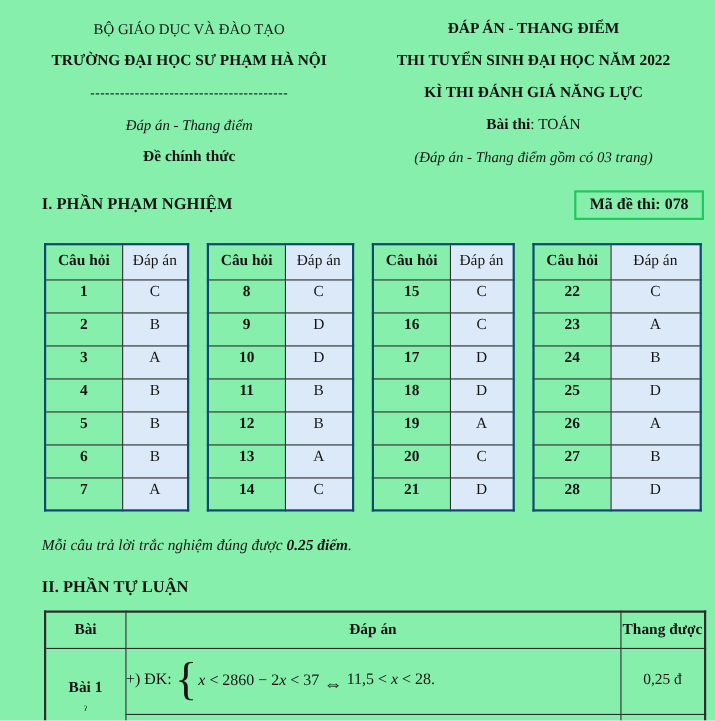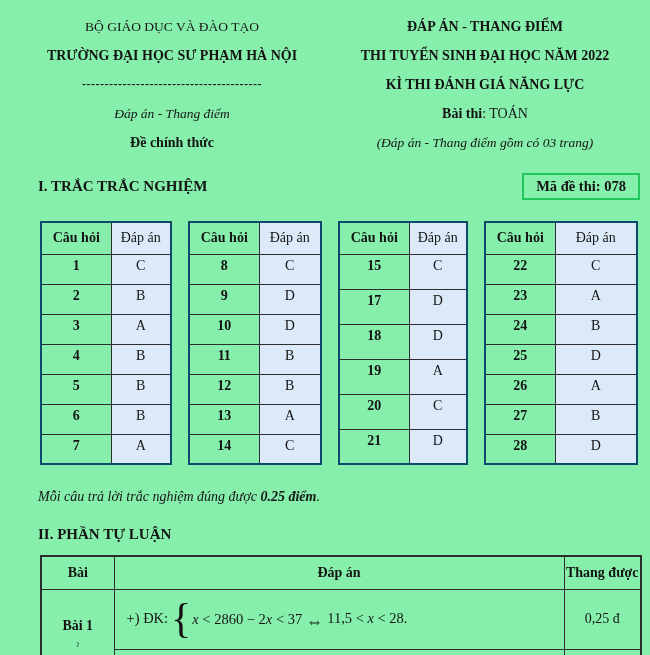--- a/index.html
+++ b/index.html
@@ -54,21 +54,21 @@
   .essay th, .essay td { border: 1.5px solid #2d2d2d; font-size: 14px; }
   .essay th { height: 33px; text-align: center; vertical-align: middle; font-weight: bold; line-height: 1.12; }
   .essay td { vertical-align: middle; }
   .essay tr.r1 td { height: 60px; }
   .essay tr.r2 td { height: 40px; }
   td.bai { text-align: center; font-weight: bold; vertical-align: top; padding-top: 28px; }
   td.score { text-align: center; }
   .cutoff { margin-top: 7px; font-size: 11px; line-height: 1; height: 8px; overflow: hidden; font-weight: normal; }
 
   
-  .math { display: flex; align-items: center; padding-left: 12px; font-size: 14.5px; }
+  .math { display: flex; align-items: center; font-size: 14.5px; }
   .math .var { font-style: italic; }
   .brace { font-size: 42px; font-weight: 300; line-height: 0.9; margin: 0 1px 0 3px; }
   .cases { display: flex; flex-direction: row; text-align: left; line-height: 1.55; }
   .dblarrow { font-size: 17px; margin: 6px 4px 0 4px; }
 </style>
 </head>
 <body>
 
 <div class="page">
 
@@ -86,21 +86,21 @@
       <div class="hl big b">KÌ THI ĐÁNH GIÁ NĂNG LỰC</div>
       <div class="hl big">
           <span class="b">Bài thi</span>
           <span>: TOÁN</span>
         </div>
       <div class="hl i">(Đáp án - Thang điểm gồm có 03 trang)</div>
     </div>
   </div>
 
   <div class="s1bar">
-    <div class="s1title">I. TRẮC TRẮC NGHIỆM</div>
+    <div class="s1title">I. PHẦN PHẠM NGHIỆM</div>
     <div class="codebox">Mã đề thi: 078</div>
   </div>
 
   <div class="tables">
     <table class="anstbl t1">
       <colgroup>
           <col class="cq">
           <col class="ca">
         </colgroup>
       <thead>
@@ -189,20 +189,24 @@
         </colgroup>
       <thead>
           <tr>
         <th class="qh">Câu hỏi</th>
         <th class="ah">Đáp án</th>
       </tr>
         </thead>
       <tbody>
           <tr>
             <td class="q">15</td>
+            <td class="a">C</td>
+          </tr>
+          <tr>
+            <td class="q">16</td>
             <td class="a">C</td>
           </tr>
           <tr>
             <td class="q">17</td>
             <td class="a">D</td>
           </tr>
           <tr>
             <td class="q">18</td>
             <td class="a">D</td>
           </tr>

